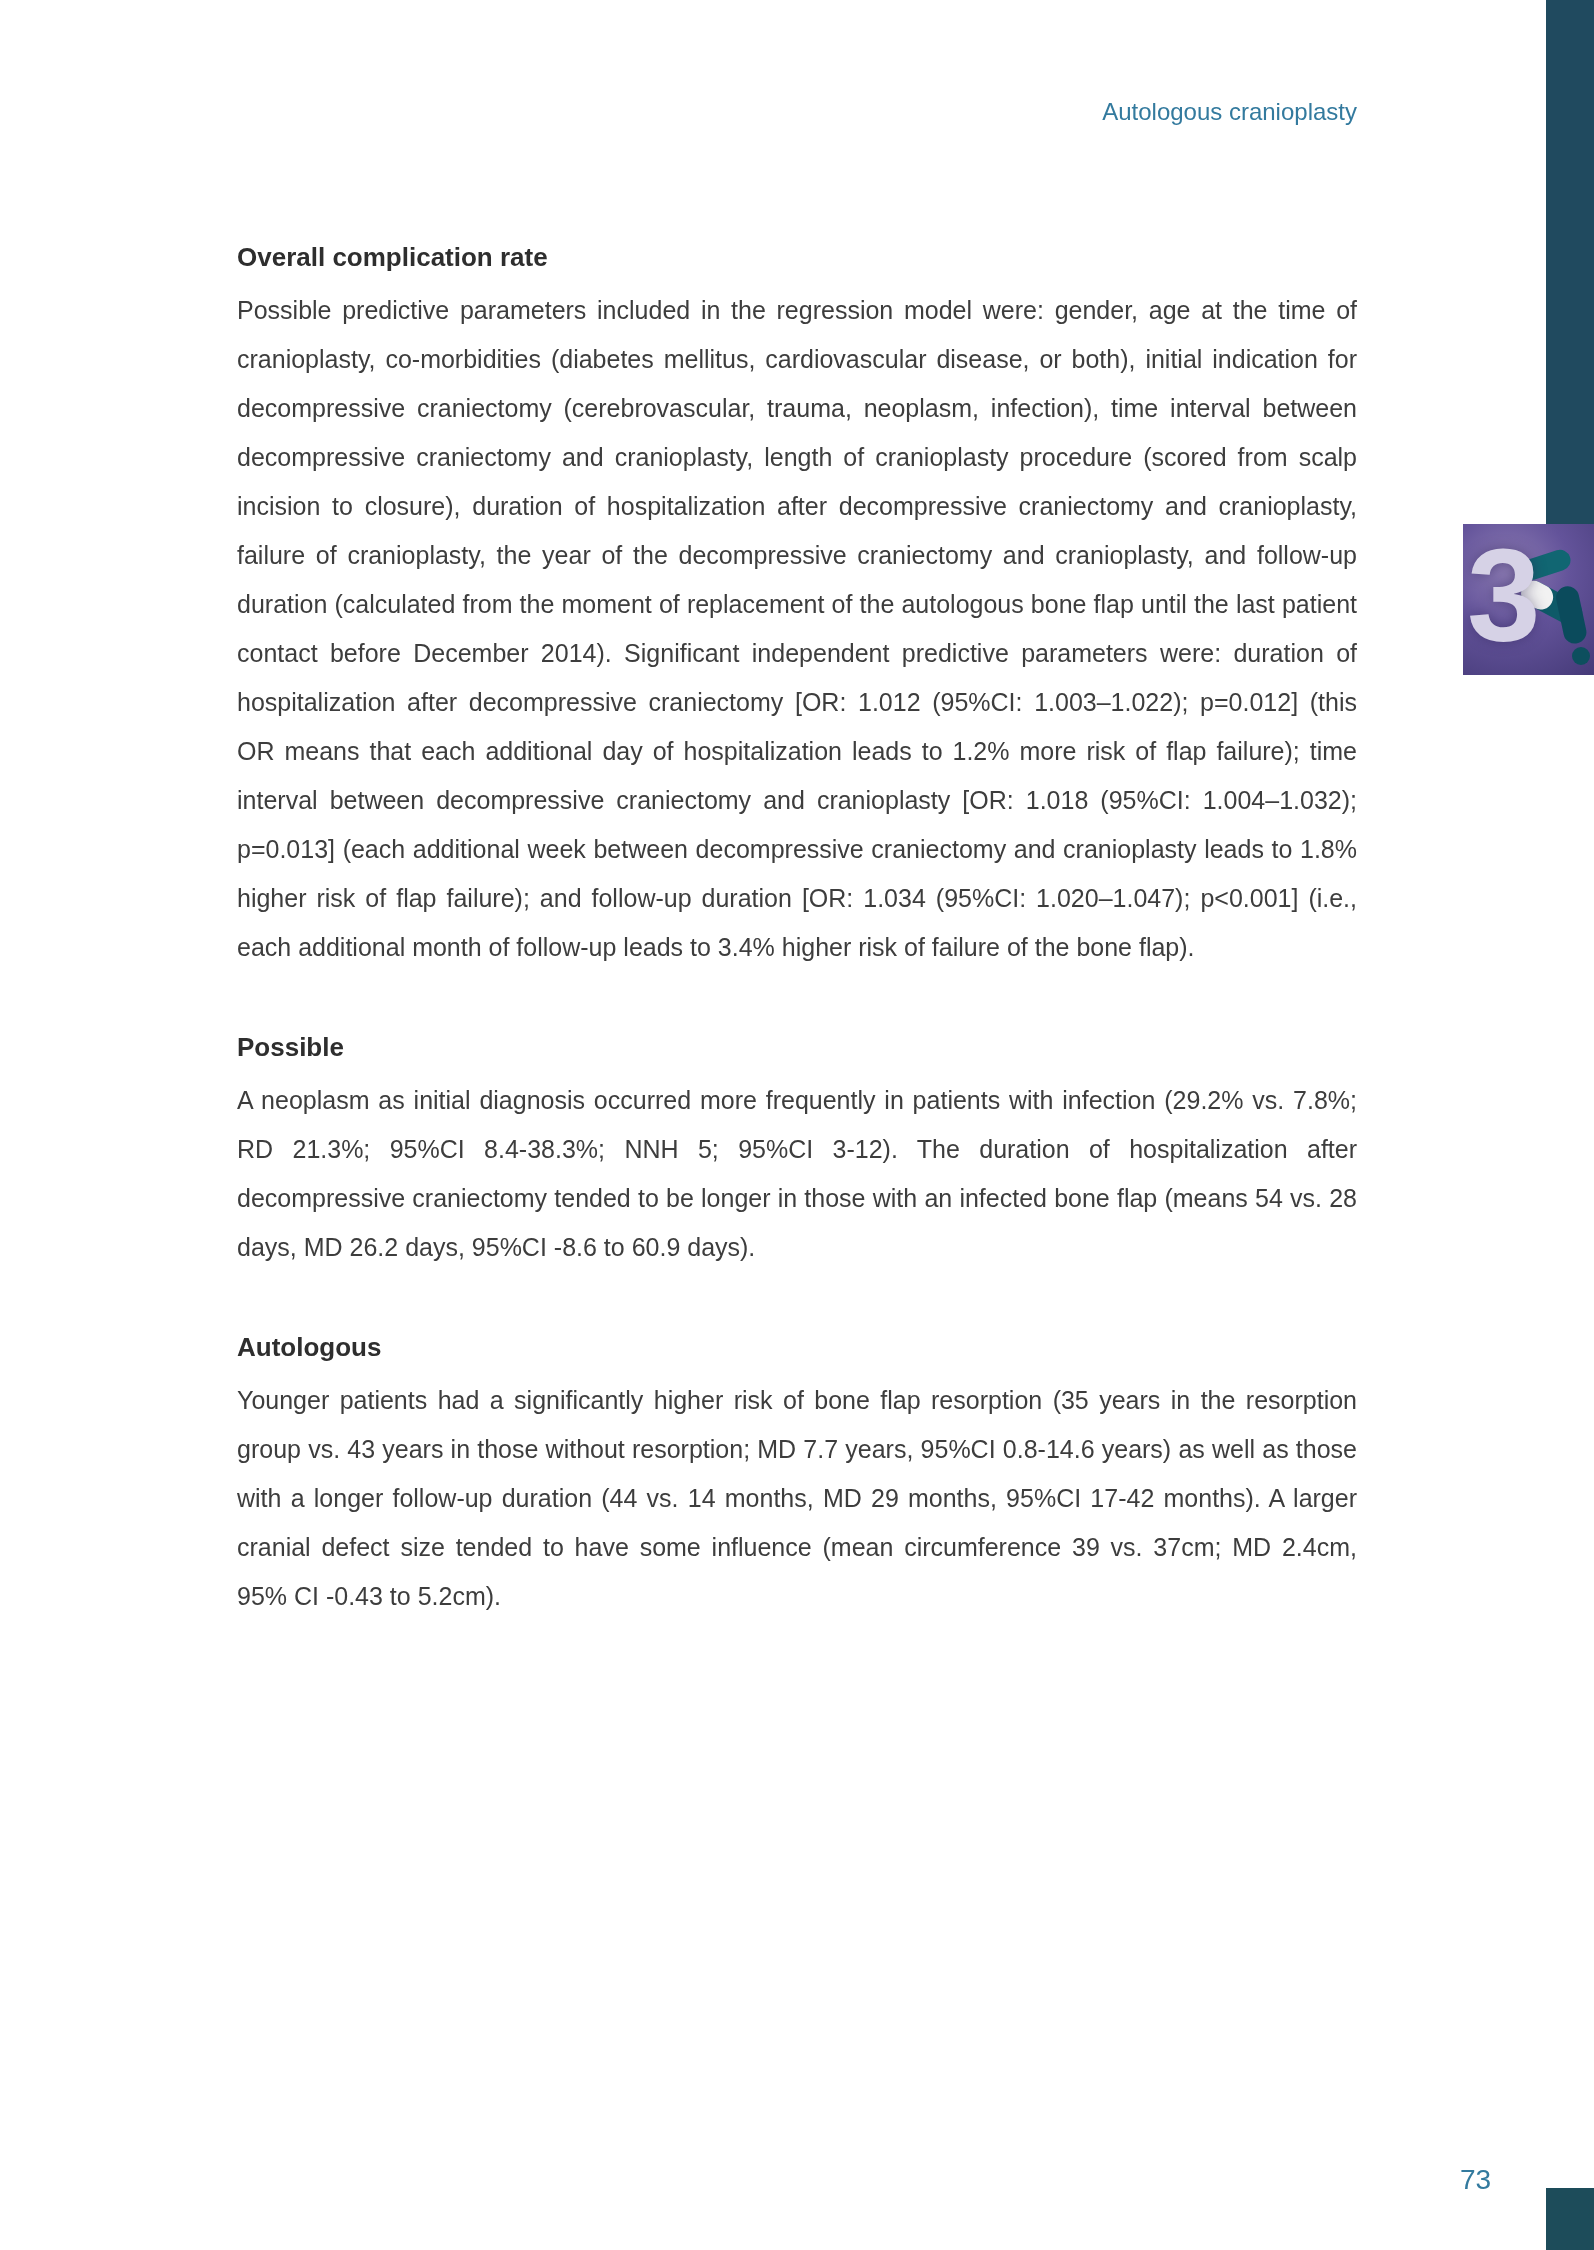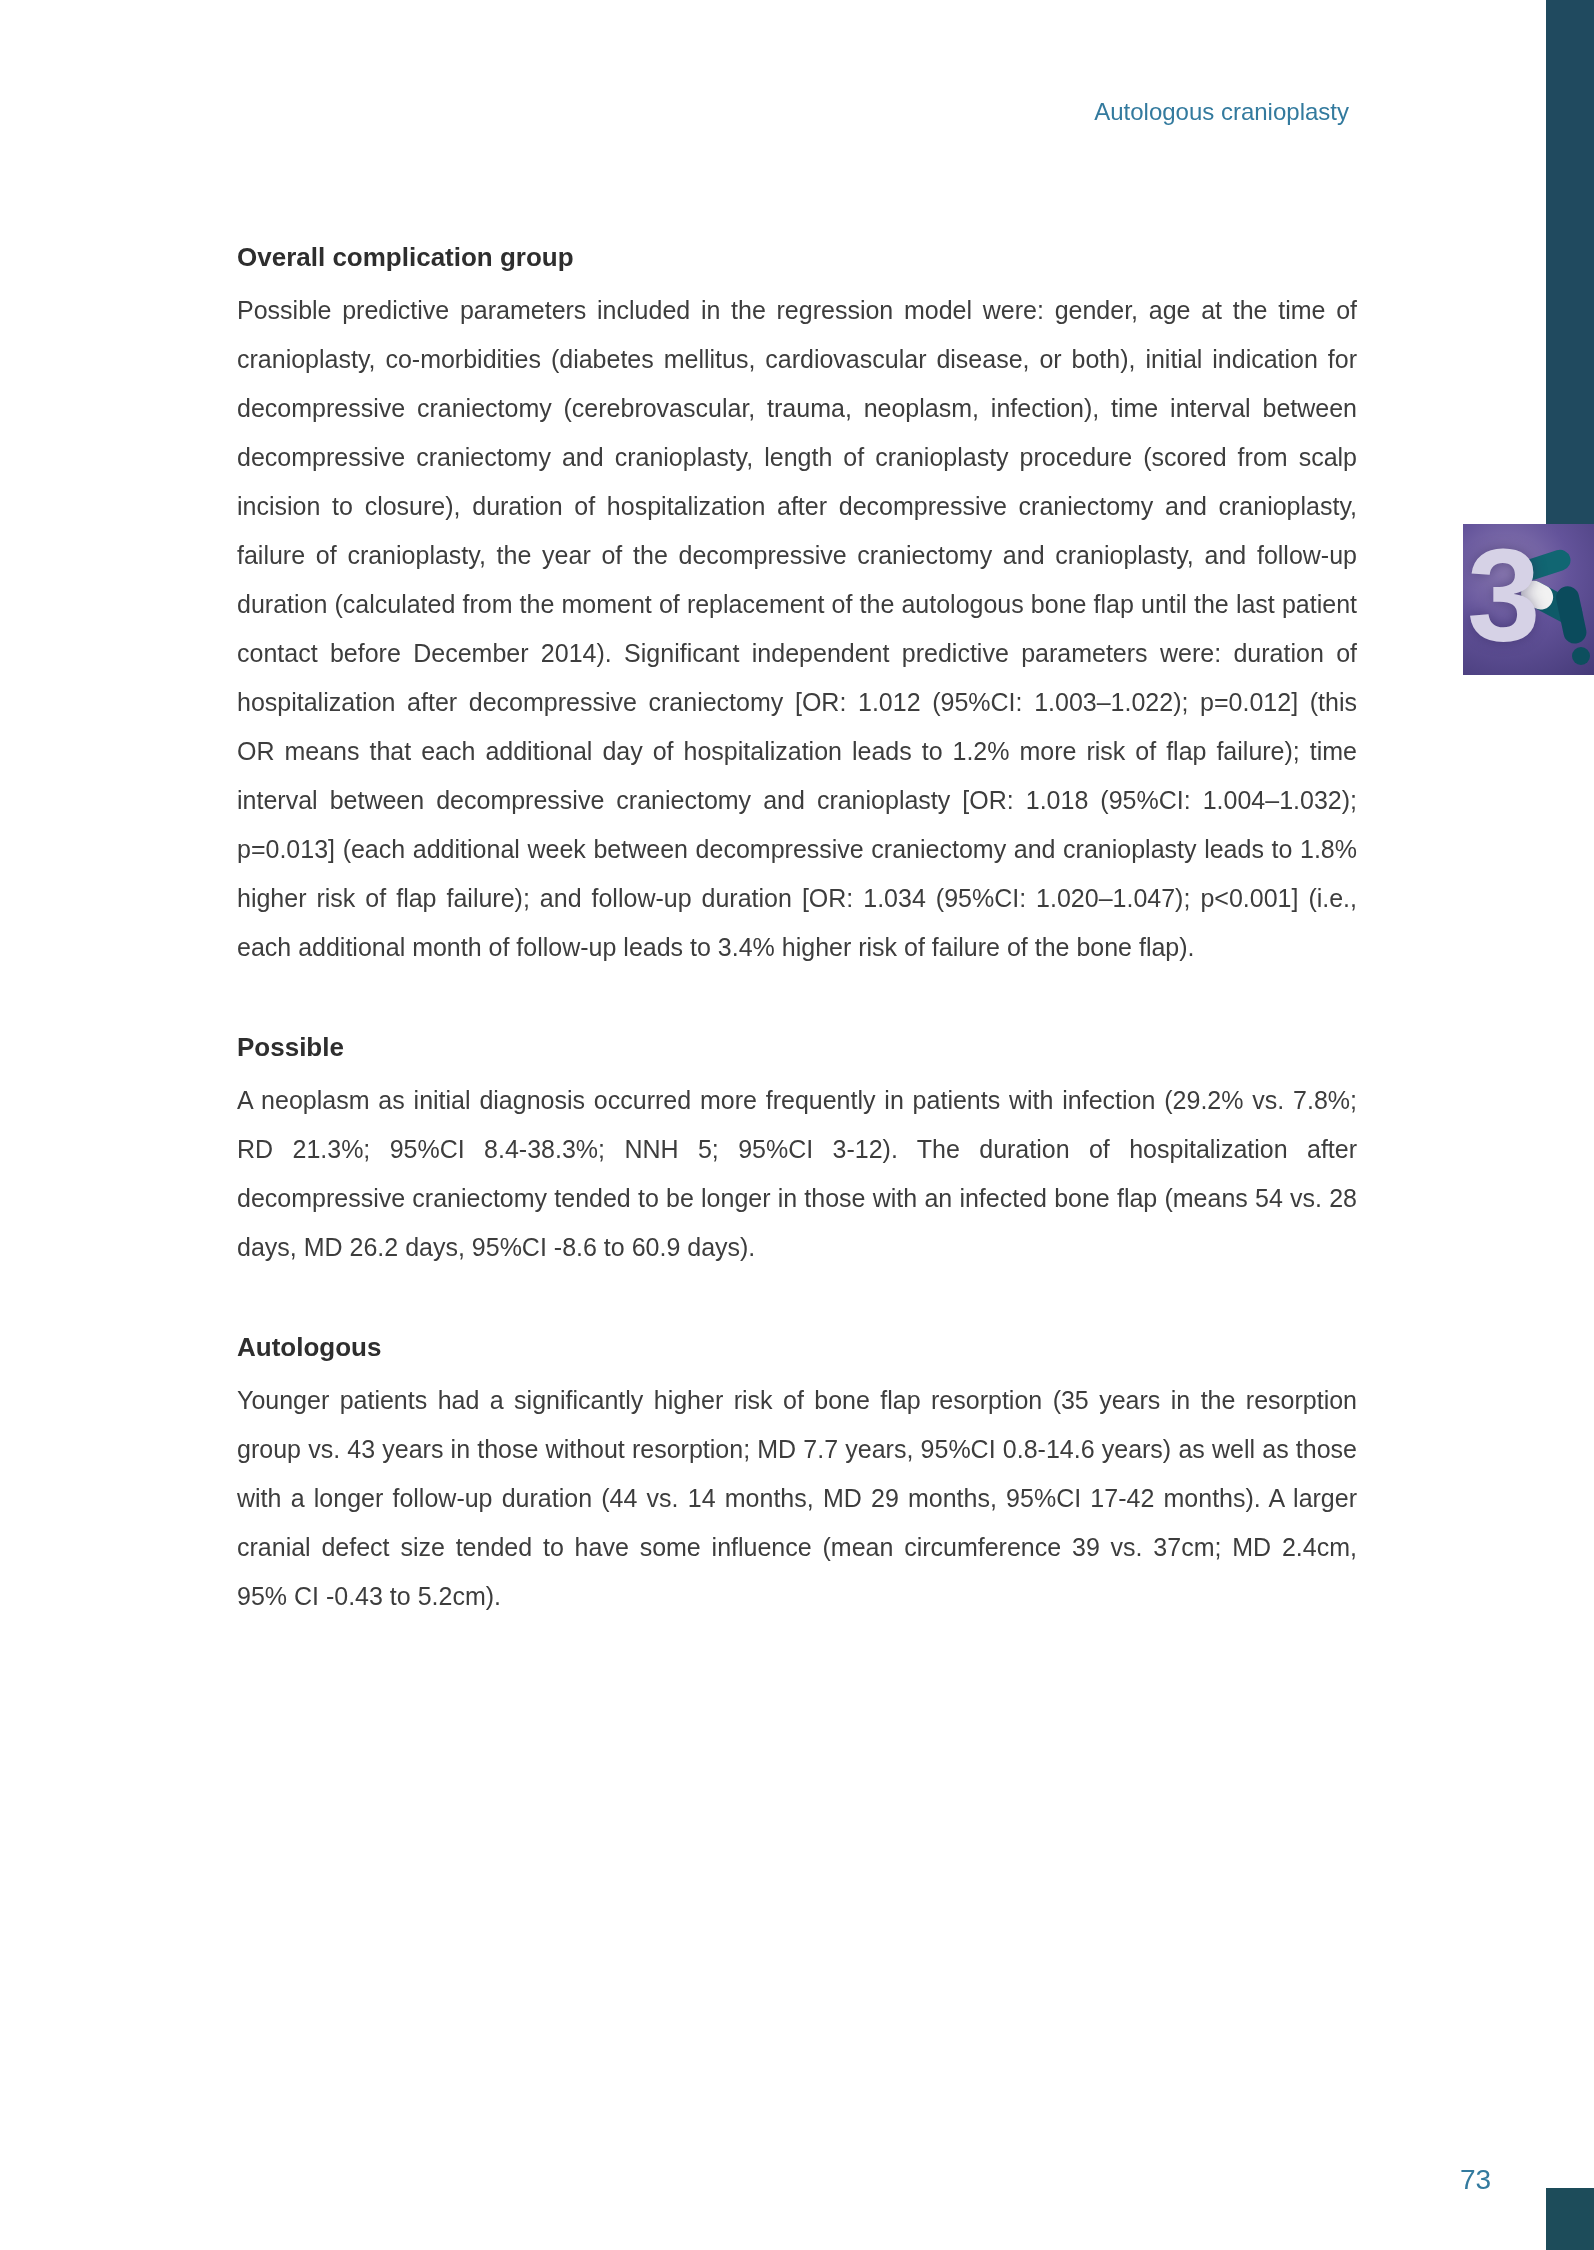--- a/index.html
+++ b/index.html
@@ -60,21 +60,21 @@
     top: 0;
     right: 0;
     width: 131px;
     height: 151px;
   }
 
   
   .running-head {
     position: absolute;
     top: 98px;
-    left: 229px;
+    left: 237px;
     width: 1120px;
     text-align: right;
     font-size: 24px;
     color: #337a9e;
   }
 
   
   .content {
     position: absolute;
     top: 240px;
@@ -130,21 +130,21 @@
       </g>
       <circle cx="118" cy="132" r="9" fill="#0d4f5e"></circle>
     </svg>
     <div class="chapter-number">3</div>
   </div>
 
   <div class="running-head">Autologous cranioplasty</div>
 
   <main class="content">
     <section>
-      <h2 class="section-heading">Overall complication group</h2>
+      <h2 class="section-heading">Overall complication rate</h2>
       <p class="section-body">Possible predictive parameters included in the regression model were: gender, age at the time of cranioplasty, co-morbidities (diabetes mellitus, cardiovascular disease, or both), initial indication for decompressive craniectomy (cerebrovascular, trauma, neoplasm, infection), time interval between decompressive craniectomy and cranioplasty, length of cranioplasty procedure (scored from scalp incision to closure), duration of hospitalization after decompressive craniectomy and cranioplasty, failure of cranioplasty, the year of the decompressive craniectomy and cranioplasty, and follow-up duration (calculated from the moment of replacement of the autologous bone flap until the last patient contact before December 2014). Significant independent predictive parameters were: duration of hospitalization after decompressive craniectomy [OR: 1.012 (95%CI: 1.003–1.022); p=0.012] (this OR means that each additional day of hospitalization leads to 1.2% more risk of flap failure); time interval between decompressive craniectomy and cranioplasty [OR: 1.018 (95%CI: 1.004–1.032); p=0.013] (each additional week between decompressive craniectomy and cranioplasty leads to 1.8% higher risk of flap failure); and follow-up duration [OR: 1.034 (95%CI: 1.020–1.047); p&lt;0.001] (i.e., each additional month of follow-up leads to 3.4% higher risk of failure of the bone flap).</p>
     </section>
 
     <section>
       <h2 class="section-heading">Possible</h2>
       <p class="section-body">A neoplasm as initial diagnosis occurred more frequently in patients with infection (29.2% vs. 7.8%; RD 21.3%; 95%CI 8.4-38.3%; NNH 5; 95%CI 3-12). The duration of hospitalization after decompressive craniectomy tended to be longer in those with an infected bone flap (means 54 vs. 28 days, MD 26.2 days, 95%CI -8.6 to 60.9 days).</p>
     </section>
 
     <section>
       <h2 class="section-heading">Autologous</h2>

